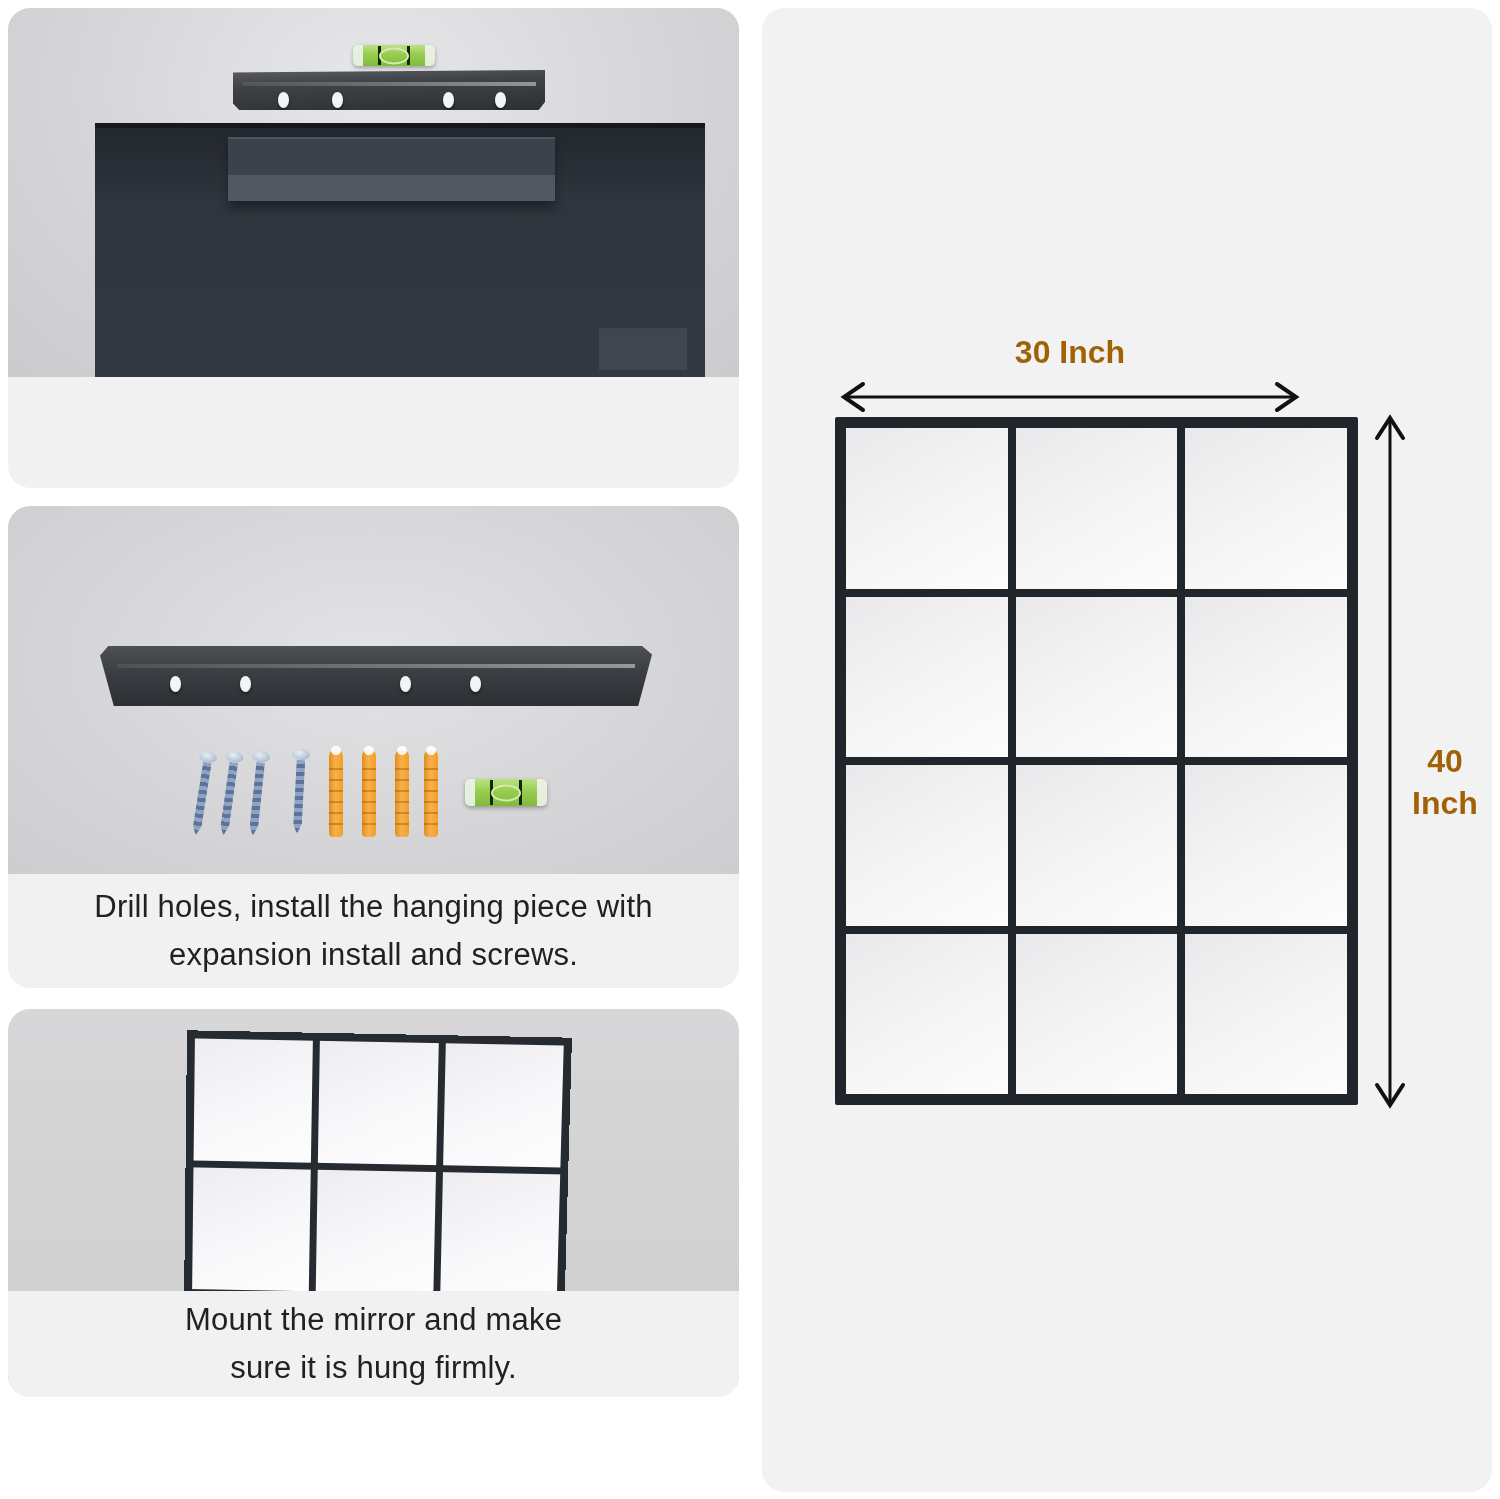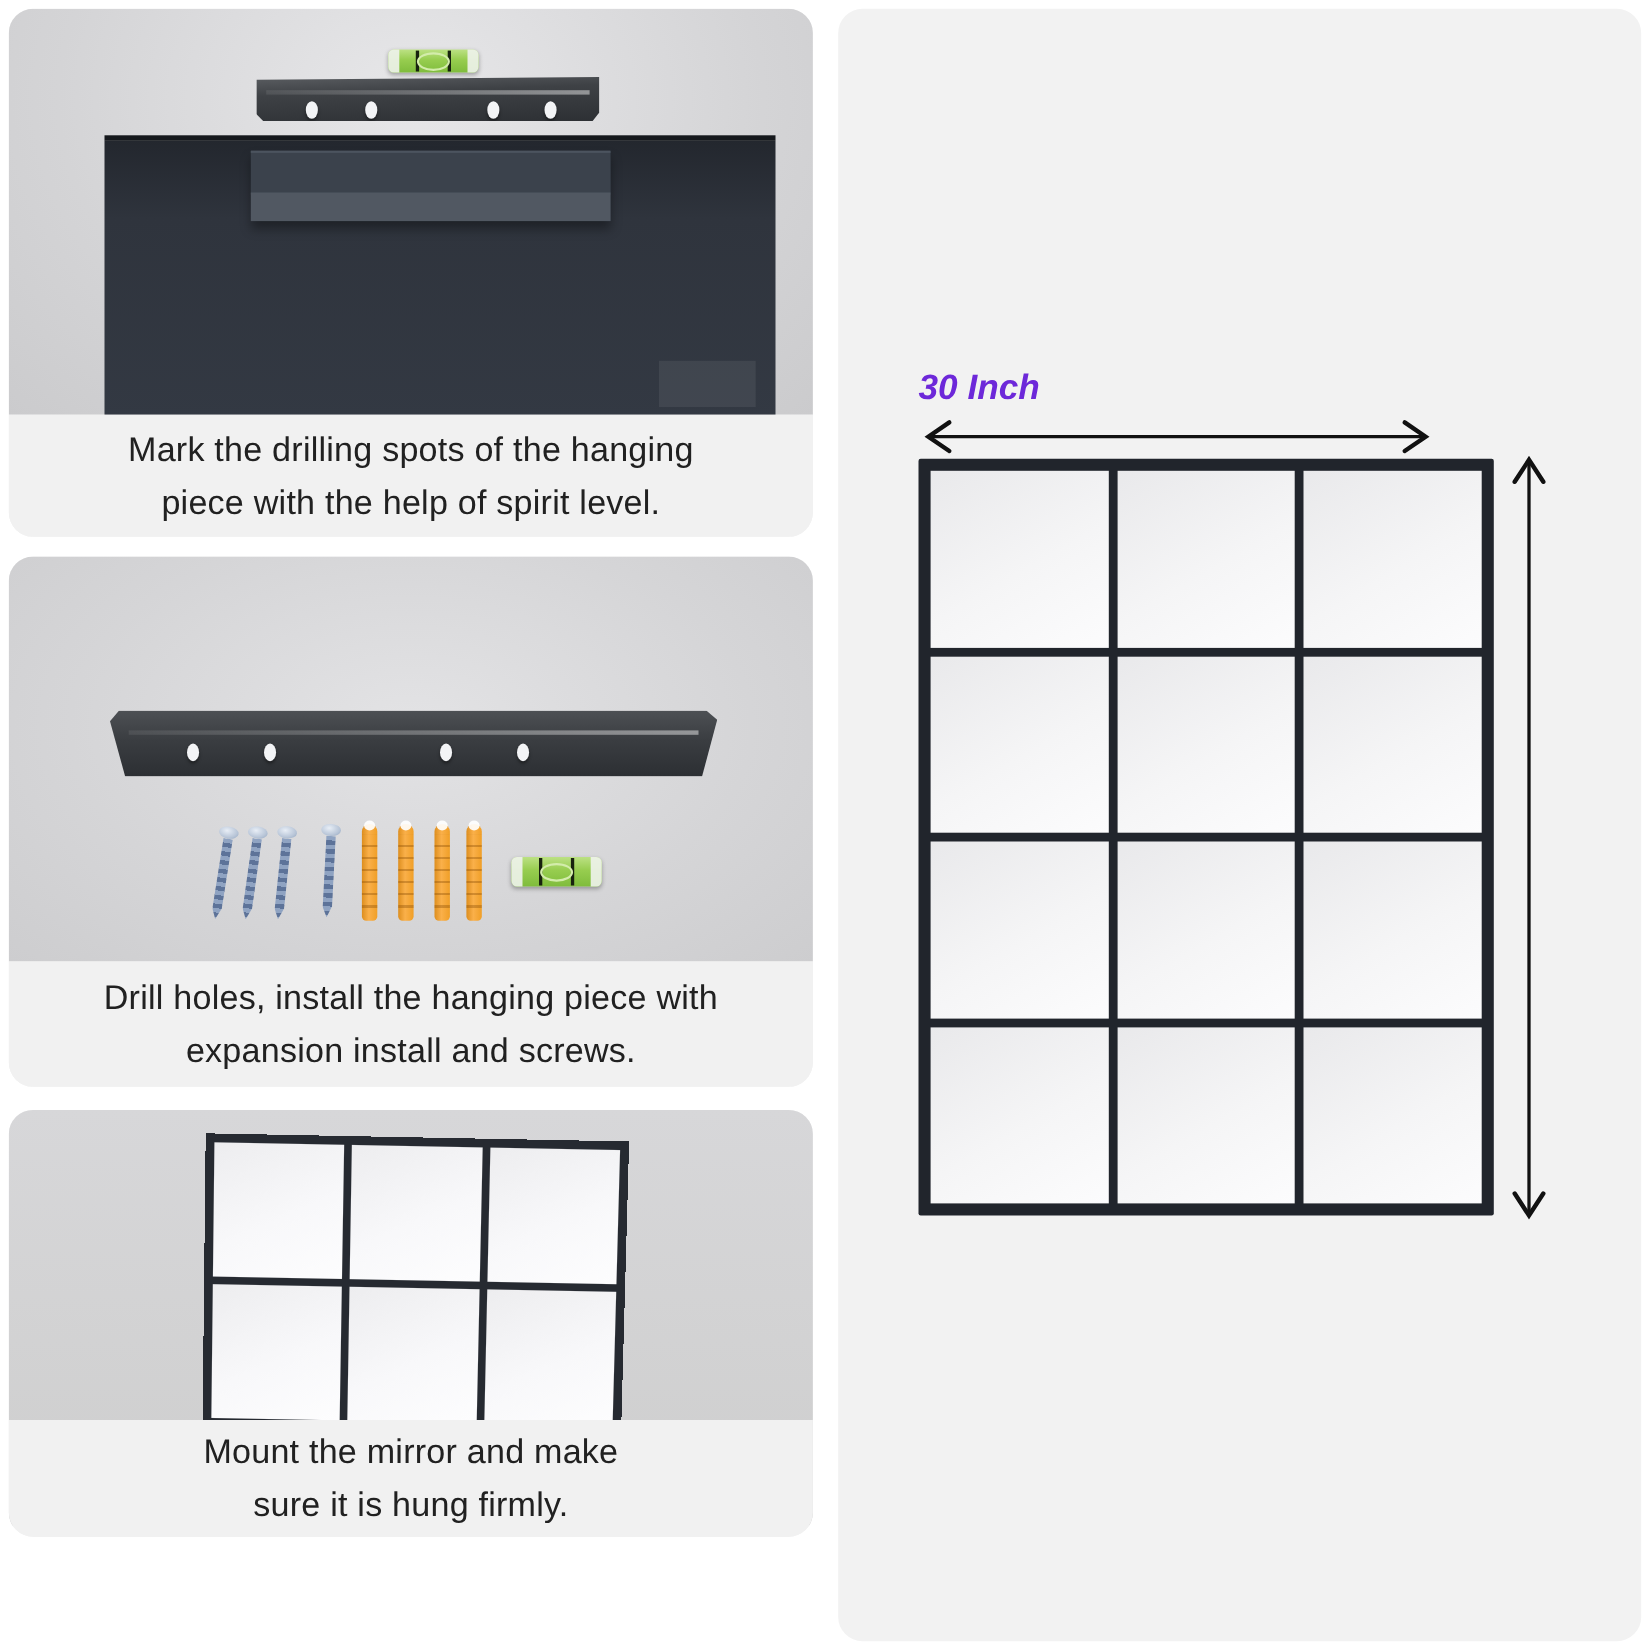--- a/index.html
+++ b/index.html
@@ -61,21 +61,21 @@
   
   .mirror-grid{display:grid;}
   #photo-mirror{position:absolute;left:179px;top:25px;width:385px;height:400px;
                 background:#262a31;padding:8px;gap:7px;box-sizing:border-box;
                 transform:perspective(1400px) rotateX(-3.5deg) rotate(1.1deg);transform-origin:50% 0;}
   #photo-mirror .pane{background:linear-gradient(155deg,#ededef 0%, #f8f8fa 55%, #fdfdfe 100%);}
   
   .info{left:762px;top:8px;width:730px;height:1484px;background:#f2f2f2;}
   .title{position:absolute;left:0;right:0;top:94px;text-align:center;
          font-size:48px;line-height:66px;font-weight:700;color:#1a1a1a;letter-spacing:0.3px;}
-  .dim-label{position:absolute;font-weight:700;font-size:32px;color:#6d28d9;text-align:left;font-style:italic;}
+  .dim-label{position:absolute;font-weight:700;font-size:32px;color:#a16207;text-align:center;}
   .w-label{left:73px;width:470px;top:326px;}
   .h-label{left:628px;width:110px;top:732px;line-height:42px;}
   .arrow-svg{position:absolute;}
   #diagram-mirror{position:absolute;left:73px;top:409px;width:523px;height:688px;
                   background:#21252c;padding:11px;gap:8px;box-sizing:border-box;border-radius:2px;}
   #diagram-mirror .pane{background:linear-gradient(150deg,#e9e9eb 0%, #f5f5f6 55%, #fcfcfd 100%);}
 </style>
 </head>
 <body>
 
@@ -98,24 +98,20 @@
         <div class="hole" style="left:262px;top:22px;"></div>
       </div>
       <div class="mirror-back">
         <div class="bracket">
           <div class="b-top"></div>
           <div class="b-bot"></div>
         </div>
         <div class="sticker"></div>
       </div>
     </div>
-    <div class="caption cap1">
-      <div>Mark the drilling spots of the hanging</div>
-      <div>piece with the help of spirit level.</div>
-    </div>
   </div>
 
   <div class="panel step" style="top:506px;height:482px;">
     <div class="photo photo2">
       <div class="rail2">
         <div class="rail-shine"></div>
         <div class="hole" style="left:70px;top:30px;"></div>
         <div class="hole" style="left:140px;top:30px;"></div>
         <div class="hole" style="left:300px;top:30px;"></div>
         <div class="hole" style="left:370px;top:30px;"></div>
@@ -210,15 +206,19 @@
         <div class="pane"></div>
         <div class="pane"></div>
       </div>
 
     <svg class="arrow-svg" style="left:610px;top:402px;" width="36" height="703" viewBox="0 0 36 703">
       <line x1="18" y1="10" x2="18" y2="693" stroke="#111" stroke-width="3"></line>
       <path d="M5 28 L18 8 L31 28" fill="none" stroke="#111" stroke-width="4" stroke-linecap="round"></path>
       <path d="M5 675 L18 695 L31 675" fill="none" stroke="#111" stroke-width="4" stroke-linecap="round"></path>
     </svg>
 
+    <div class="dim-label h-label">
+      <div>40</div>
+      <div>Inch</div>
+    </div>
   </div>
 
 </div>
 
 </body></html>

